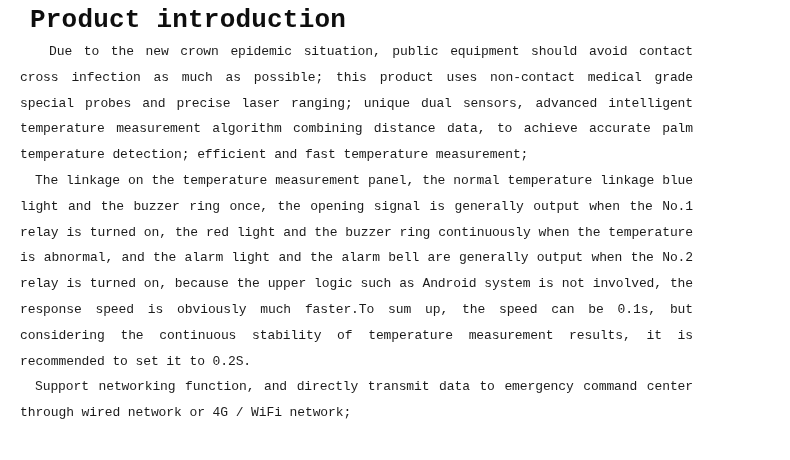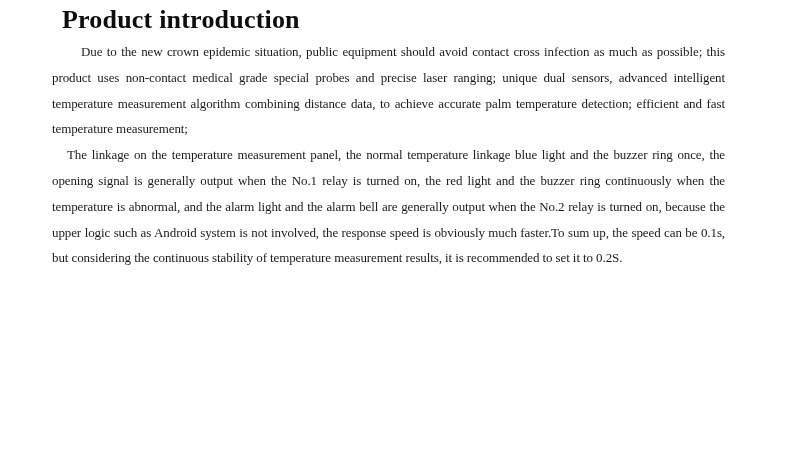--- a/index.html
+++ b/index.html
@@ -6,22 +6,21 @@
     margin: 0;
     padding: 0;
     background: #ffffff;
   }
   .page {
     position: relative;
     width: 719px;
     height: 460px;
     background: #ffffff;
     overflow: hidden;
-    font-family: Liberation Serif, serif;
-    padding-left: 32px;
+    font-family: Liberation Mono, monospace;
   }
   .doc-title {
     margin: 4px 0 3px 30px;
     font-size: 26px;
     line-height: 32px;
     font-weight: 700;
     color: #0e0e0e;
     letter-spacing: 0.2px;
   }
   .doc-body {
@@ -41,14 +40,15 @@
   }
 </style>
 </head>
 <body>
 
 <div class="page">
   <h1 class="doc-title">Product introduction</h1>
   <div class="doc-body">
     <p class="para first">Due to the new crown epidemic situation, public equipment should avoid contact cross infection as much as possible; this product uses non-contact medical grade special probes and precise laser ranging; unique dual sensors, advanced intelligent temperature measurement algorithm combining distance data, to achieve accurate palm temperature detection; efficient and fast temperature measurement;</p>
     <p class="para">The linkage on the temperature measurement panel, the normal temperature linkage blue light and the buzzer ring once, the opening signal is generally output when the No.1 relay is turned on, the red light and the buzzer ring continuously when the temperature is abnormal, and the alarm light and the alarm bell are generally output when the No.2 relay is turned on, because the upper logic such as Android system is not involved, the response speed is obviously much faster.To sum up, the speed can be 0.1s, but considering the continuous stability of temperature measurement results, it is recommended to set it to 0.2S.</p>
+    <p class="para">Support networking function, and directly transmit data to emergency command center through wired network or 4G / WiFi network;</p>
   </div>
 </div>
 
 </body></html>

